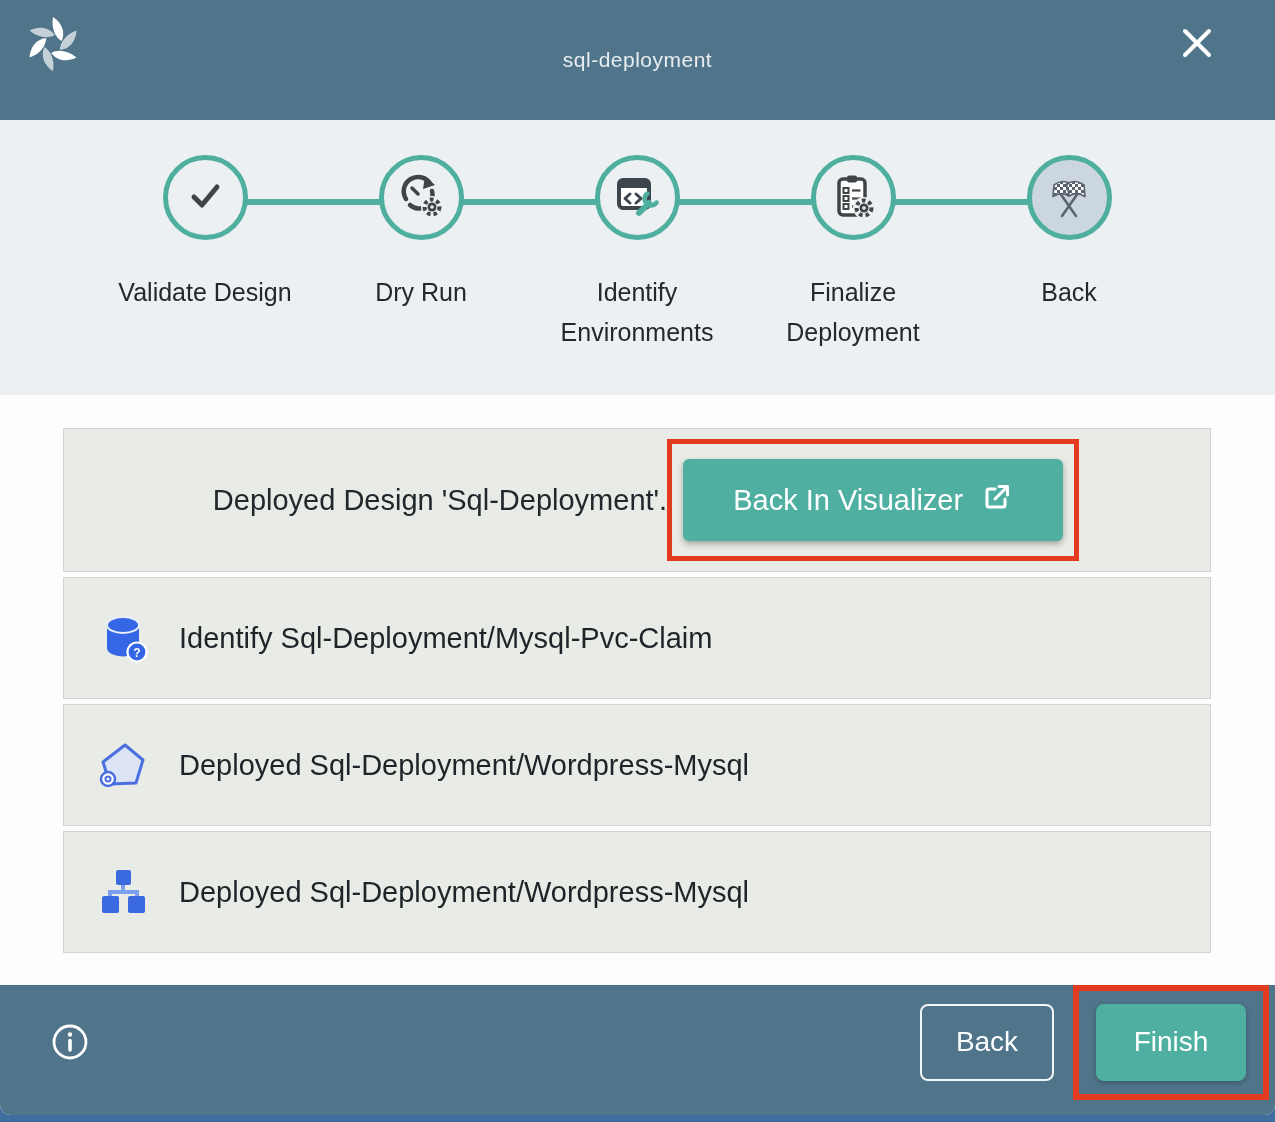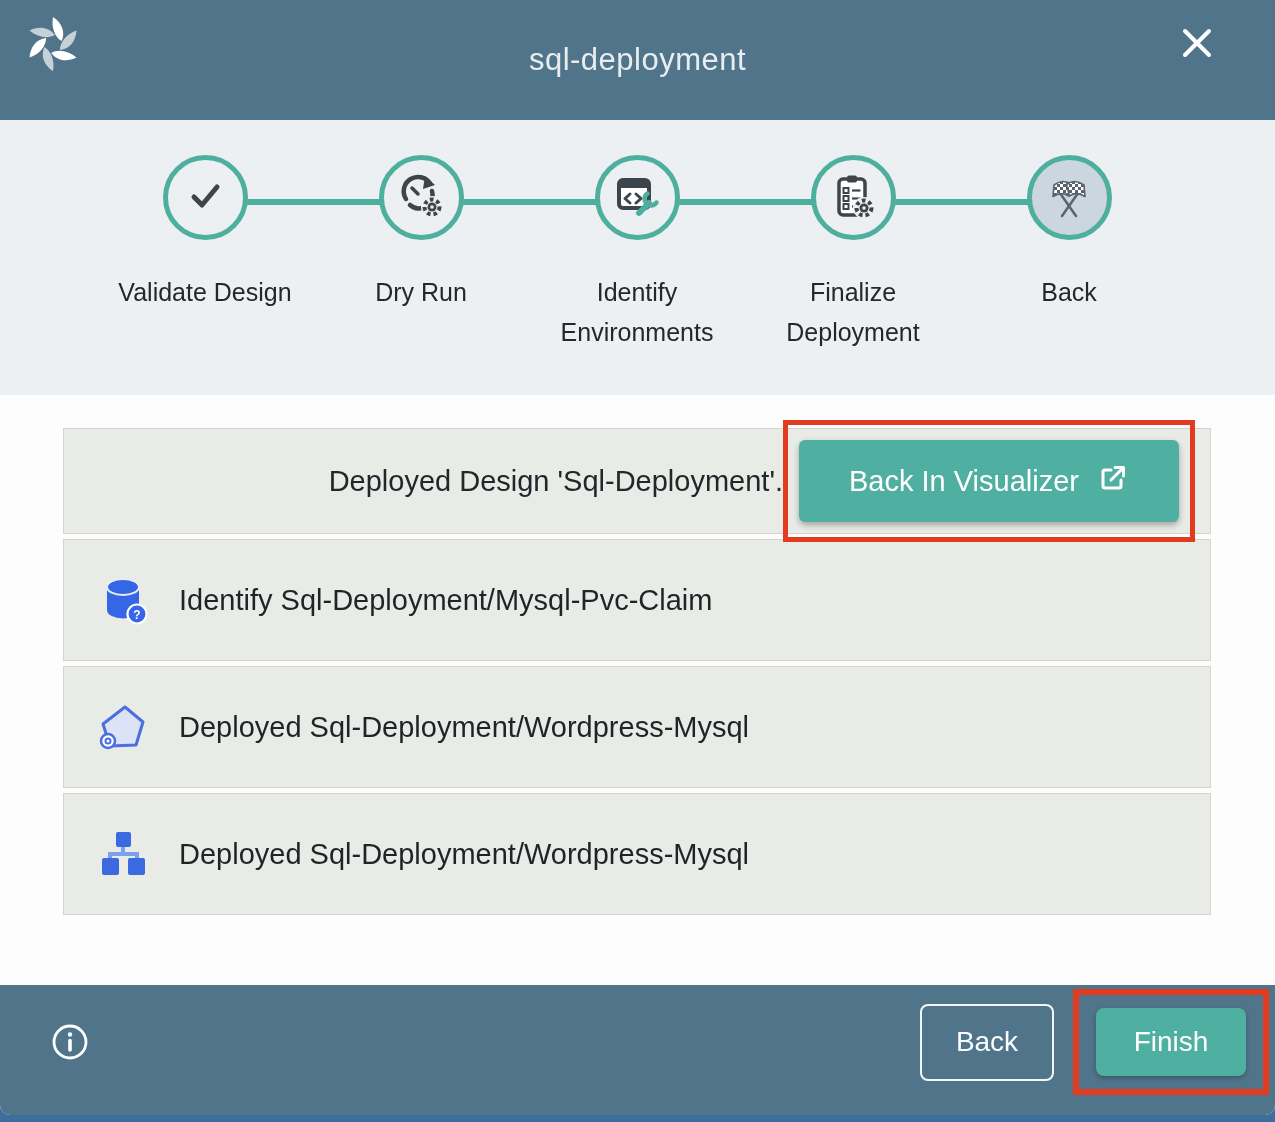--- a/index.html
+++ b/index.html
@@ -2,49 +2,49 @@
 <html><head>
 <meta charset="utf-8">
 <style>
   * { margin:0; padding:0; box-sizing:border-box; }
   html,body { width:1275px; height:1122px; background:#3E6E9E; font-family:"Liberation Sans", sans-serif; overflow:hidden; }
   .modal { position:absolute; left:0; top:0; width:1275px; height:1115px; display:flex; flex-direction:column; background:#FDFDFD; border-radius:0 0 10px 10px; }
 
   
   .hdr { position:relative; height:120px; background:#50748A; flex:0 0 auto; display:flex; align-items:center; justify-content:center; }
   .hdr .logo { position:absolute; left:22px; top:13px; width:62px; height:62px; }
-  .hdr .title { font-size:31px; color:#E8EDEF; letter-spacing:.5px; }
+  .hdr .title { font-size:21px; color:#E8EDEF; letter-spacing:.5px; }
   .hdr .close { position:absolute; right:56px; top:22px; width:44px; height:44px; background:none; border:none; cursor:pointer; }
 
   
   .band { position:relative; height:275px; background:#EDF0F2; flex:0 0 auto; }
   .connector { position:absolute; left:205px; top:79px; width:864px; height:6px; background:#4FAF9F; border-radius:3px; }
   .steps { position:absolute; left:97px; top:35px; display:flex; }
   .step { width:216px; display:flex; flex-direction:column; align-items:center; }
   .circle { width:85px; height:85px; border:5px solid #4FAF9F; border-radius:50%; background:#EDF0F2; display:flex; align-items:center; justify-content:center; margin-bottom:32px; }
   .step.active .circle { background:#CCD6DE; }
   .step-label { font-size:25px; line-height:40px; color:#25282A; text-align:center; }
 
   
   .content { flex:1 1 auto; background:#FDFDFD; padding:33px 64px 0 63px; }
   .row { background:#E8EBE6; border:1px solid #D2D5CF; margin-bottom:5px; display:flex; align-items:center; }
-  .row.summary { height:106px; justify-content:flex-end; padding:0 15px 0 33px; }
+  .row.summary { height:144px; justify-content:center; padding:0 15px 0 33px; }
   .row.item { height:122px; padding-left:33px; }
   .msg { font-size:29px; color:#20282B; }
   .row-text { font-size:29px; color:#1D2528; margin-left:30px; }
   .red-frame { border:5px solid #E23B20; padding:15px 11px; background:transparent; }
   .viz-btn { width:380px; height:82px; background:#4FB0A2; border:none; border-radius:6px; color:#FFFFFF; font-size:29px; font-family:inherit; display:flex; align-items:center; justify-content:center; gap:18px; box-shadow:0 3px 6px rgba(0,0,0,.3); cursor:pointer; }
   .row-icon { width:52px; height:52px; flex:0 0 auto; }
 
   
   .ftr { height:130px; background:#50748A; border-radius:0 0 10px 10px; flex:0 0 auto; display:flex; align-items:center; padding:0 6px 16px 48px; }
   .info-btn { background:none; border:none; width:44px; height:44px; margin-right:auto; cursor:pointer; }
   .back-btn { width:134px; height:77px; background:transparent; border:2px solid #F2F5F6; border-radius:8px; color:#FBFCFD; font-size:28px; font-family:inherit; margin-right:19px; cursor:pointer; }
   .red-frame-finish { border:6px solid #E23B20; padding:13px 17px; }
-  .finish-btn { width:150px; height:68px; background:#4FB0A2; border:none; border-radius:8px; color:#FFFFFF; font-size:28px; font-family:inherit; box-shadow:0 2px 5px rgba(0,0,0,.25); cursor:pointer; }
+  .finish-btn { width:150px; height:77px; background:#4FB0A2; border:none; border-radius:8px; color:#FFFFFF; font-size:28px; font-family:inherit; box-shadow:0 2px 5px rgba(0,0,0,.25); cursor:pointer; }
 </style>
 </head>
 <body>
 
 <div class="modal">
 
   <div class="hdr">
     <span class="logo">
       <svg viewBox="0 0 64 64" width="62" height="62">
         <g>

